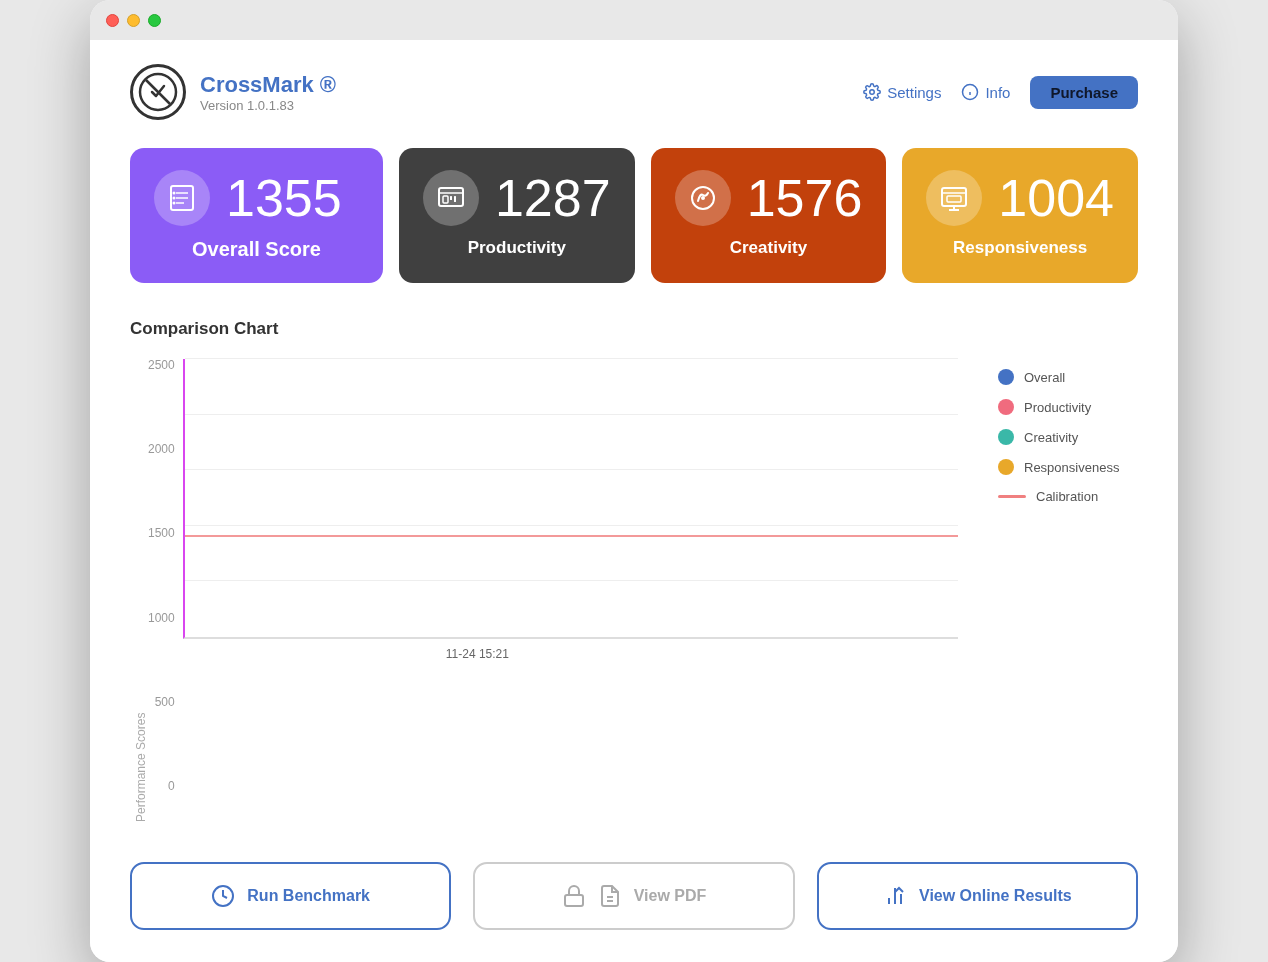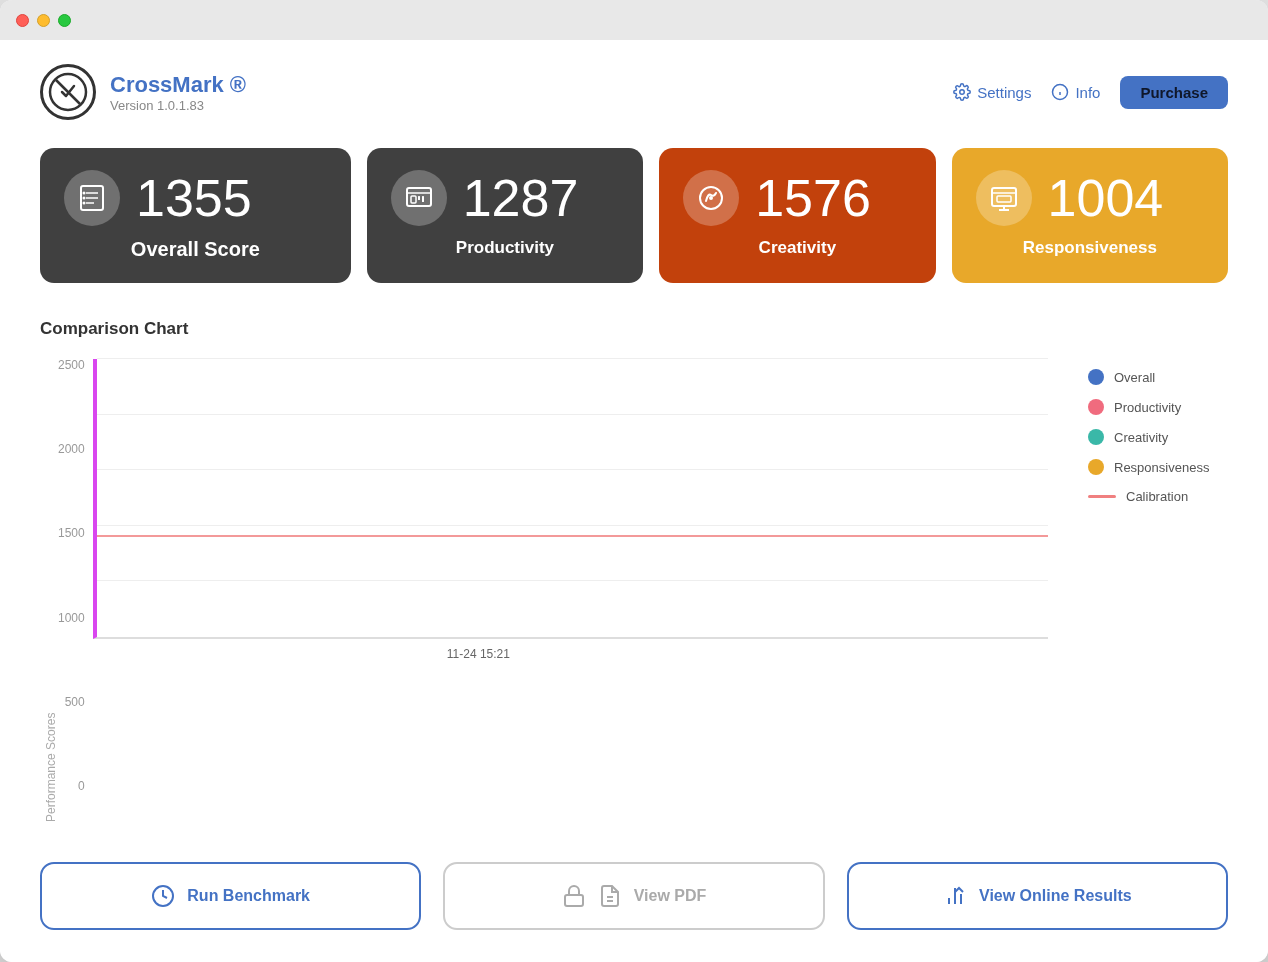--- a/index.html
+++ b/index.html
@@ -5,24 +5,24 @@
     * { box-sizing: border-box; margin: 0; padding: 0; }
     body {
       background: #e8e8e8;
       font-family: -apple-system, BlinkMacSystemFont, 'Segoe UI', sans-serif;
       display: flex;
       justify-content: center;
       align-items: center;
       min-height: 100vh;
     }
     .window {
-      width: 1268px;
+      width: 1088px;
       min-height: 962px;
       background: #f5f5f7;
-      border-radius: 12px;
+      border-radius: 20px;
       box-shadow: 0 20px 60px rgba(0,0,0,0.3);
       overflow: hidden;
       display: flex;
       flex-direction: column;
     }
     .title-bar {
       background: #e8e8e8;
       height: 40px;
       display: flex;
       align-items: center;
@@ -115,21 +115,21 @@
     }
     .score-card {
       border-radius: 14px;
       padding: 22px 24px;
       display: flex;
       flex-direction: column;
       align-items: center;
       flex: 1;
     }
     .score-card.overall {
-      background: #404040;
+      background: #8b5cf6;
       flex: 1.15;
       align-items: center;
     }
     .score-card.productivity { background: #404040; }
     .score-card.creativity { background: #c2410c; }
     .score-card.responsiveness { background: #e8a82a; }
     .score-card-top {
       display: flex;
       align-items: center;
       gap: 16px;
@@ -203,21 +203,21 @@
     }
     .y-tick {
       font-size: 12px;
       color: #999;
       text-align: right;
       line-height: 1;
     }
     .chart-plot {
       flex: 1;
       position: relative;
-      border-left: 4px solid #d946ef;
+      border-left: 2px solid #d946ef;
       border-bottom: 2px solid #ddd;
     }
     .grid-line {
       position: absolute;
       left: 0; right: 0;
       height: 1px;
       background: #eee;
     }
     .calibration-line {
       position: absolute;

